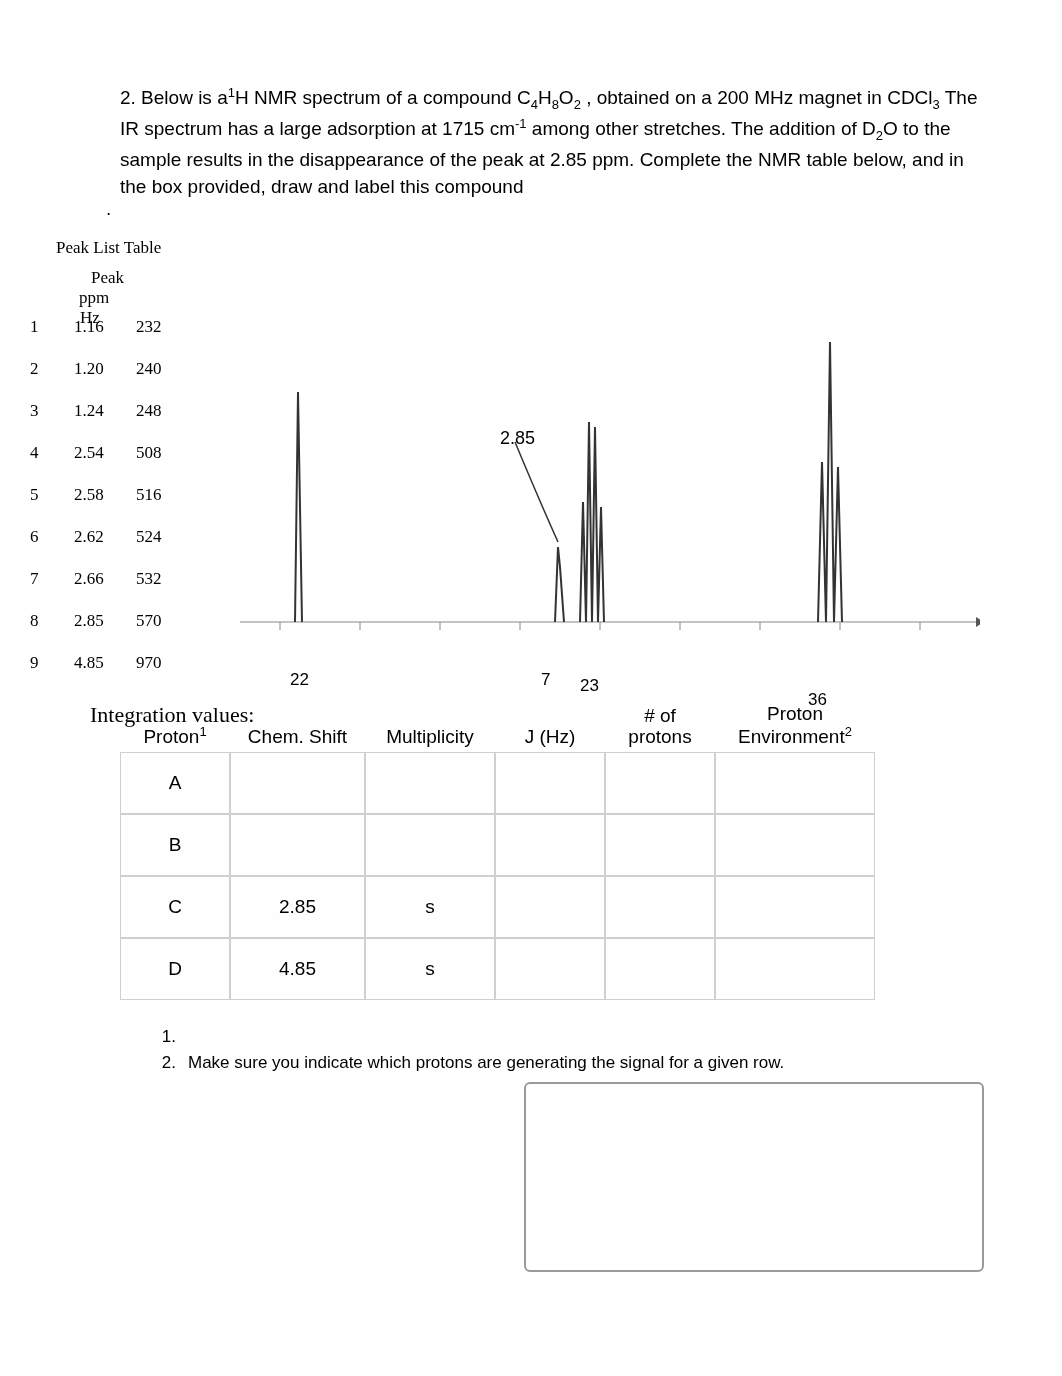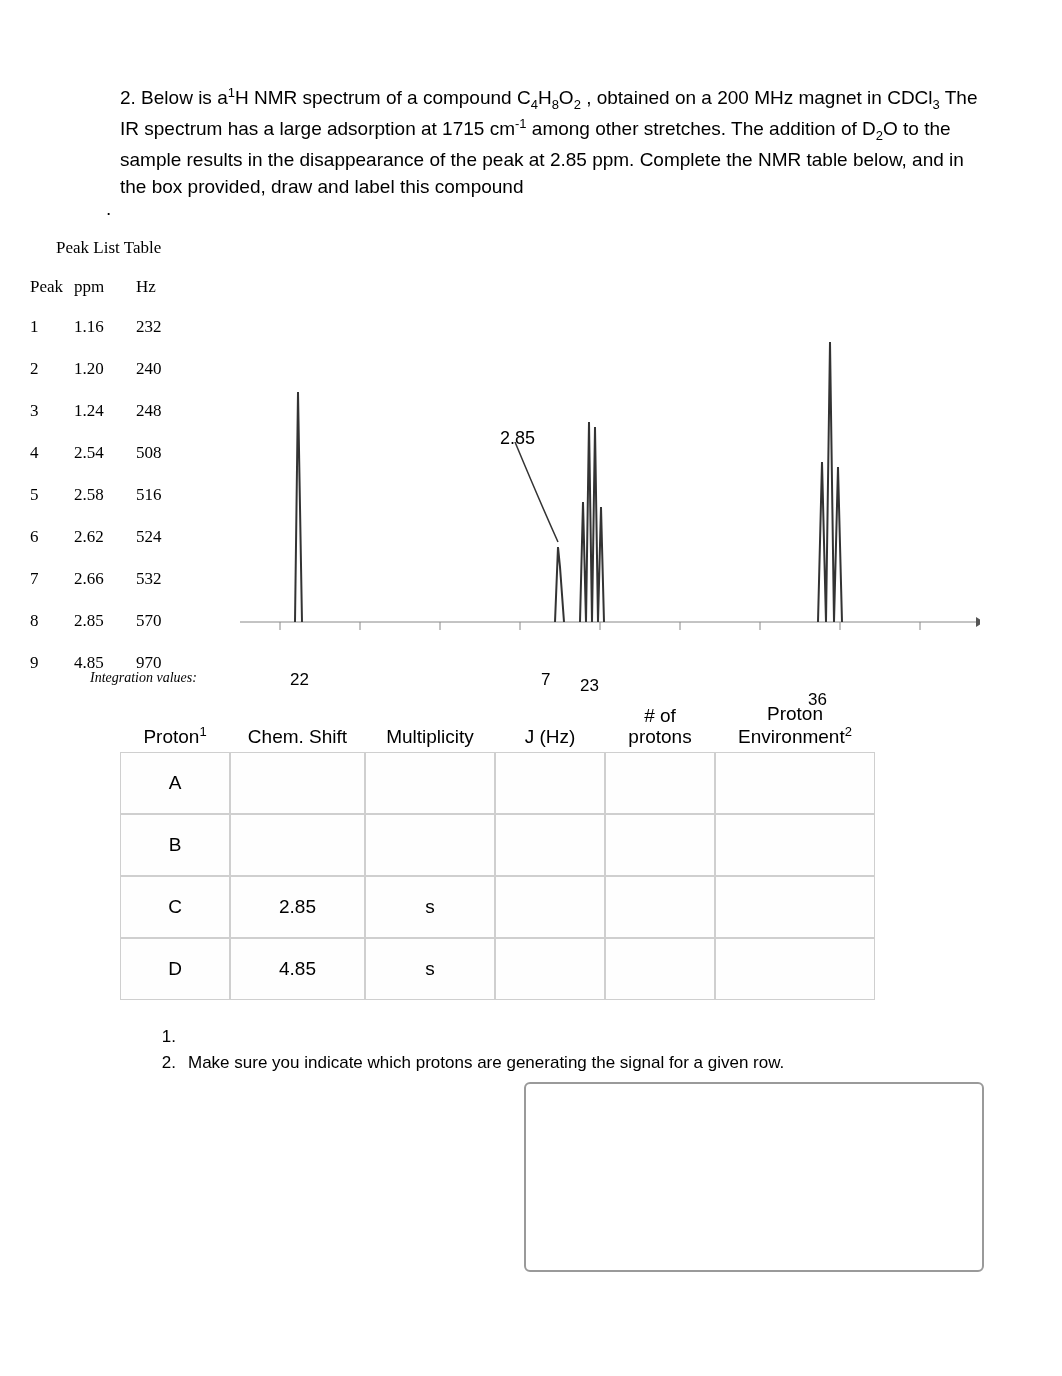--- a/index.html
+++ b/index.html
@@ -42,42 +42,41 @@
       font-family: Georgia, serif;
     }
     .peak-table-row {
       display: flex;
       height: 42px;
       align-items: center;
     }
     .peak-col1 { width: 50px; padding-left: 6px; }
     .peak-col2 { width: 62px; }
     .peak-col3 { width: 60px; }
-    .peak-table-header { height: 38px; }
+    .peak-table-header { height: 38px; flex-direction: column; }
     .spectrum-area {
       position: absolute;
       top: 322px;
       left: 240px;
       width: 740px;
       height: 338px;
     }
     .spectrum-svg { width: 100%; height: 100%; }
     .annot-285 {
       position: absolute;
       top: 428px;
       left: 500px;
       font-size: 18px;
     }
     .integration-label {
       position: absolute;
-      top: 670px;
+      top: 702px;
       left: 90px;
-      font-size: 14px;
+      font-size: 22px;
       font-family: Georgia, serif;
-      font-style: italic;
     }
     .integration-val {
       position: absolute;
       top: 670px;
       font-size: 17px;
     }
     .iv1 { left: 290px; }
     .iv2 { left: 541px; }
     .iv3 { left: 580px; margin-top: 6px; }
     .iv4 { left: 808px; margin-top: 20px; }

